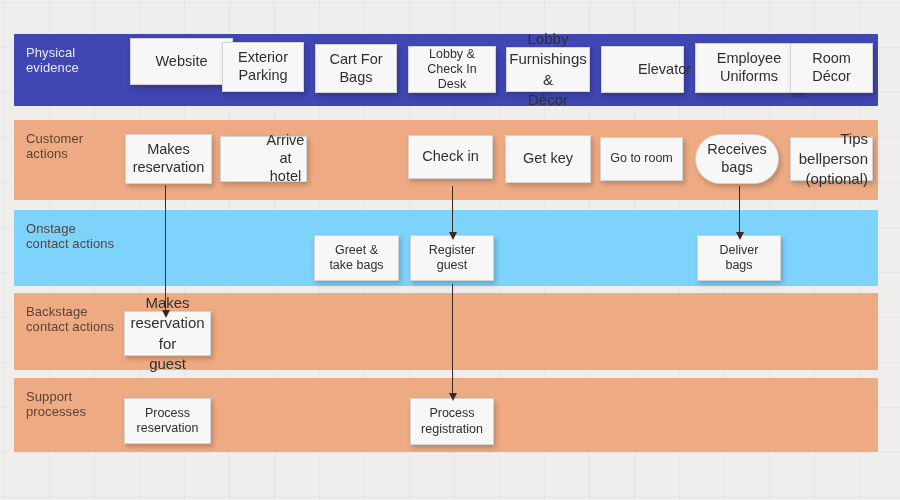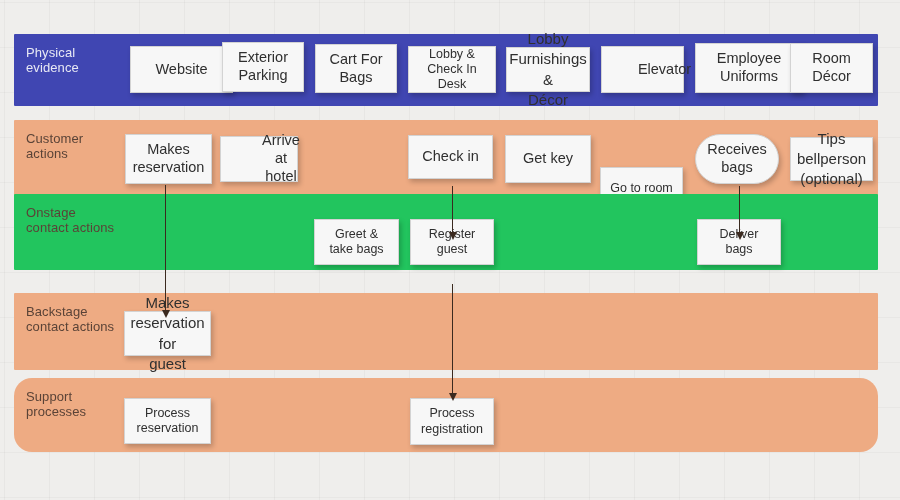--- a/index.html
+++ b/index.html
@@ -30,23 +30,23 @@
   }
 
   .band {
     position: absolute;
     left: 0;
     width: 864px;
     border-radius: 1px;
   }
   .band.evidence { background: #4046b2; top: 0; height: 72px; }
   .band.customer { background: #eeab83; top: 86px; height: 80px; }
-  .band.onstage  { background: #22c55e; top: 160px; height: 76px; }
+  .band.onstage  { background: #7dd3fc; top: 176px; height: 76px; }
   .band.backstage{ background: #eeab83; top: 259px; height: 77px; }
-  .band.support  { background: #eeab83; top: 344px; height: 74px; border-radius: 18px; }
+  .band.support  { background: #eeab83; top: 344px; height: 74px; }
 
   .band-label {
     position: absolute;
     left: 12px;
     font-size: 13px;
     line-height: 15px;
     letter-spacing: 0.1px;
     white-space: pre-line;
   }
   .band.evidence .band-label { color: #e7e8f4; top: 11px; }
@@ -92,21 +92,21 @@
 </head>
 <body>
 
 <div id="canvas-grid"></div>
 
 <div id="blueprint">
 
   <div class="band evidence">
     <div class="band-label">Physical
 evidence</div>
-    <div class="node lg" style="left:116px; top:12px; width:103px; height:47px;text-align:center;">Website</div>
+    <div class="node lg" style="left:116px; top:4px; width:103px; height:47px;text-align:center;">Website</div>
     <div class="node lg" style="left:208px; top:8px; width:82px; height:50px;">Exterior
 Parking</div>
     <div class="node lg" style="left:301px; top:10px; width:82px; height:49px;">Cart For
 Bags</div>
     <div class="node sm" style="left:394px; top:12px; width:88px; height:47px;">Lobby &amp;
 Check In Desk</div>
     <div class="node xs" style="left:492px; top:13px; width:84px; height:45px;">Lobby
 Furnishings &amp;
 Décor</div>
     <div class="node lg" style="left:587px; top:12px; width:83px; height:47px;padding-left:48px;">Elevator</div>
@@ -114,28 +114,28 @@
 Uniforms</div>
     <div class="node lg" style="left:776px; top:9px; width:83px; height:50px;">Room
 Décor</div>
   </div>
 
   <div class="band customer">
     <div class="band-label">Customer
 actions</div>
     <div class="node lg" style="left:111px; top:14px; width:87px; height:50px;">Makes
 reservation</div>
-    <div class="node lg" style="left:206px; top:16px; width:78px; height:46px;padding-left:48px;">Arrive at
+    <div class="node lg" style="left:206px; top:16px; width:87px; height:46px;padding-left:48px;">Arrive at
 hotel</div>
     <div class="node lg" style="left:394px; top:15px; width:85px; height:44px;">Check in</div>
     <div class="node lg" style="left:491px; top:15px; width:86px; height:48px;">Get key</div>
-    <div class="node sm" style="left:586px; top:17px; width:83px; height:44px;margin-top:30px;">Go to room</div>
+    <div class="node sm" style="left:586px; top:17px; width:83px; height:44px;">Go to room</div>
     <div class="node lg" style="left:681px; top:14px; width:84px; height:50px;border-radius:25px;">Receives
 bags</div>
-    <div class="node xs" style="left:776px; top:17px; width:83px; height:44px;">Tips bellperson
+    <div class="node xs" style="left:776px; top:17px; width:83px; height:44px;text-align:right;">Tips bellperson
 (optional)</div>
   </div>
 
   <div class="band onstage">
     <div class="band-label">Onstage
 contact actions</div>
     <div class="node sm" style="left:300px; top:25px; width:85px; height:46px;">Greet &amp;
 take bags</div>
     <div class="node sm" style="left:396px; top:25px; width:84px; height:46px;">Register
 guest</div>

